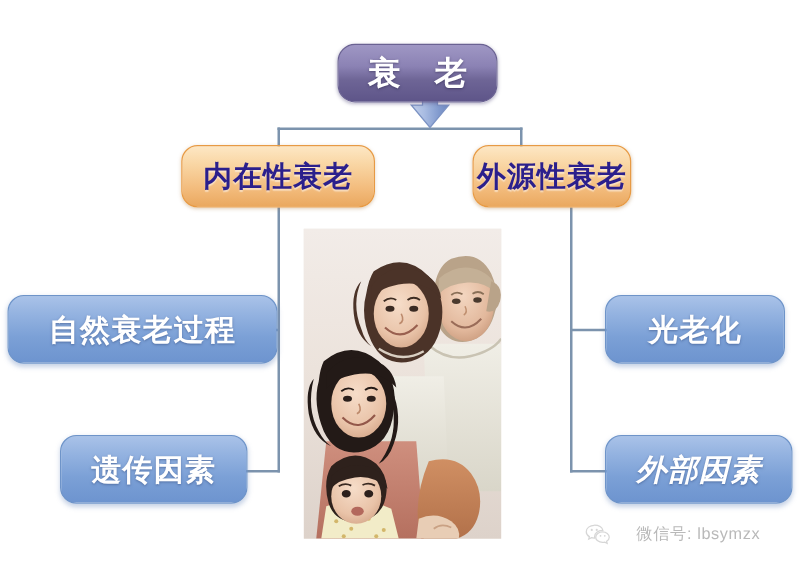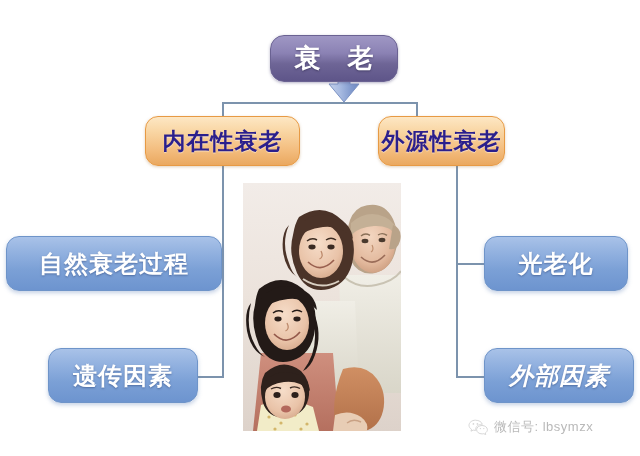--- a/index.html
+++ b/index.html
@@ -108,21 +108,21 @@
   .photo-inner {
     position: absolute;
     inset: 0;
   }
 
   
   .watermark {
     position: absolute;
     display: flex;
     align-items: center;
-    gap: 6px;
+    gap: 21px;
     z-index: 9;
     color: #b9b9b9;
     font-size: 13px;
     letter-spacing: .5px;
     white-space: nowrap;
   }
   .watermark .wm-icon { display: block; opacity: .55; }
 </style>
 </head>
 <body>

